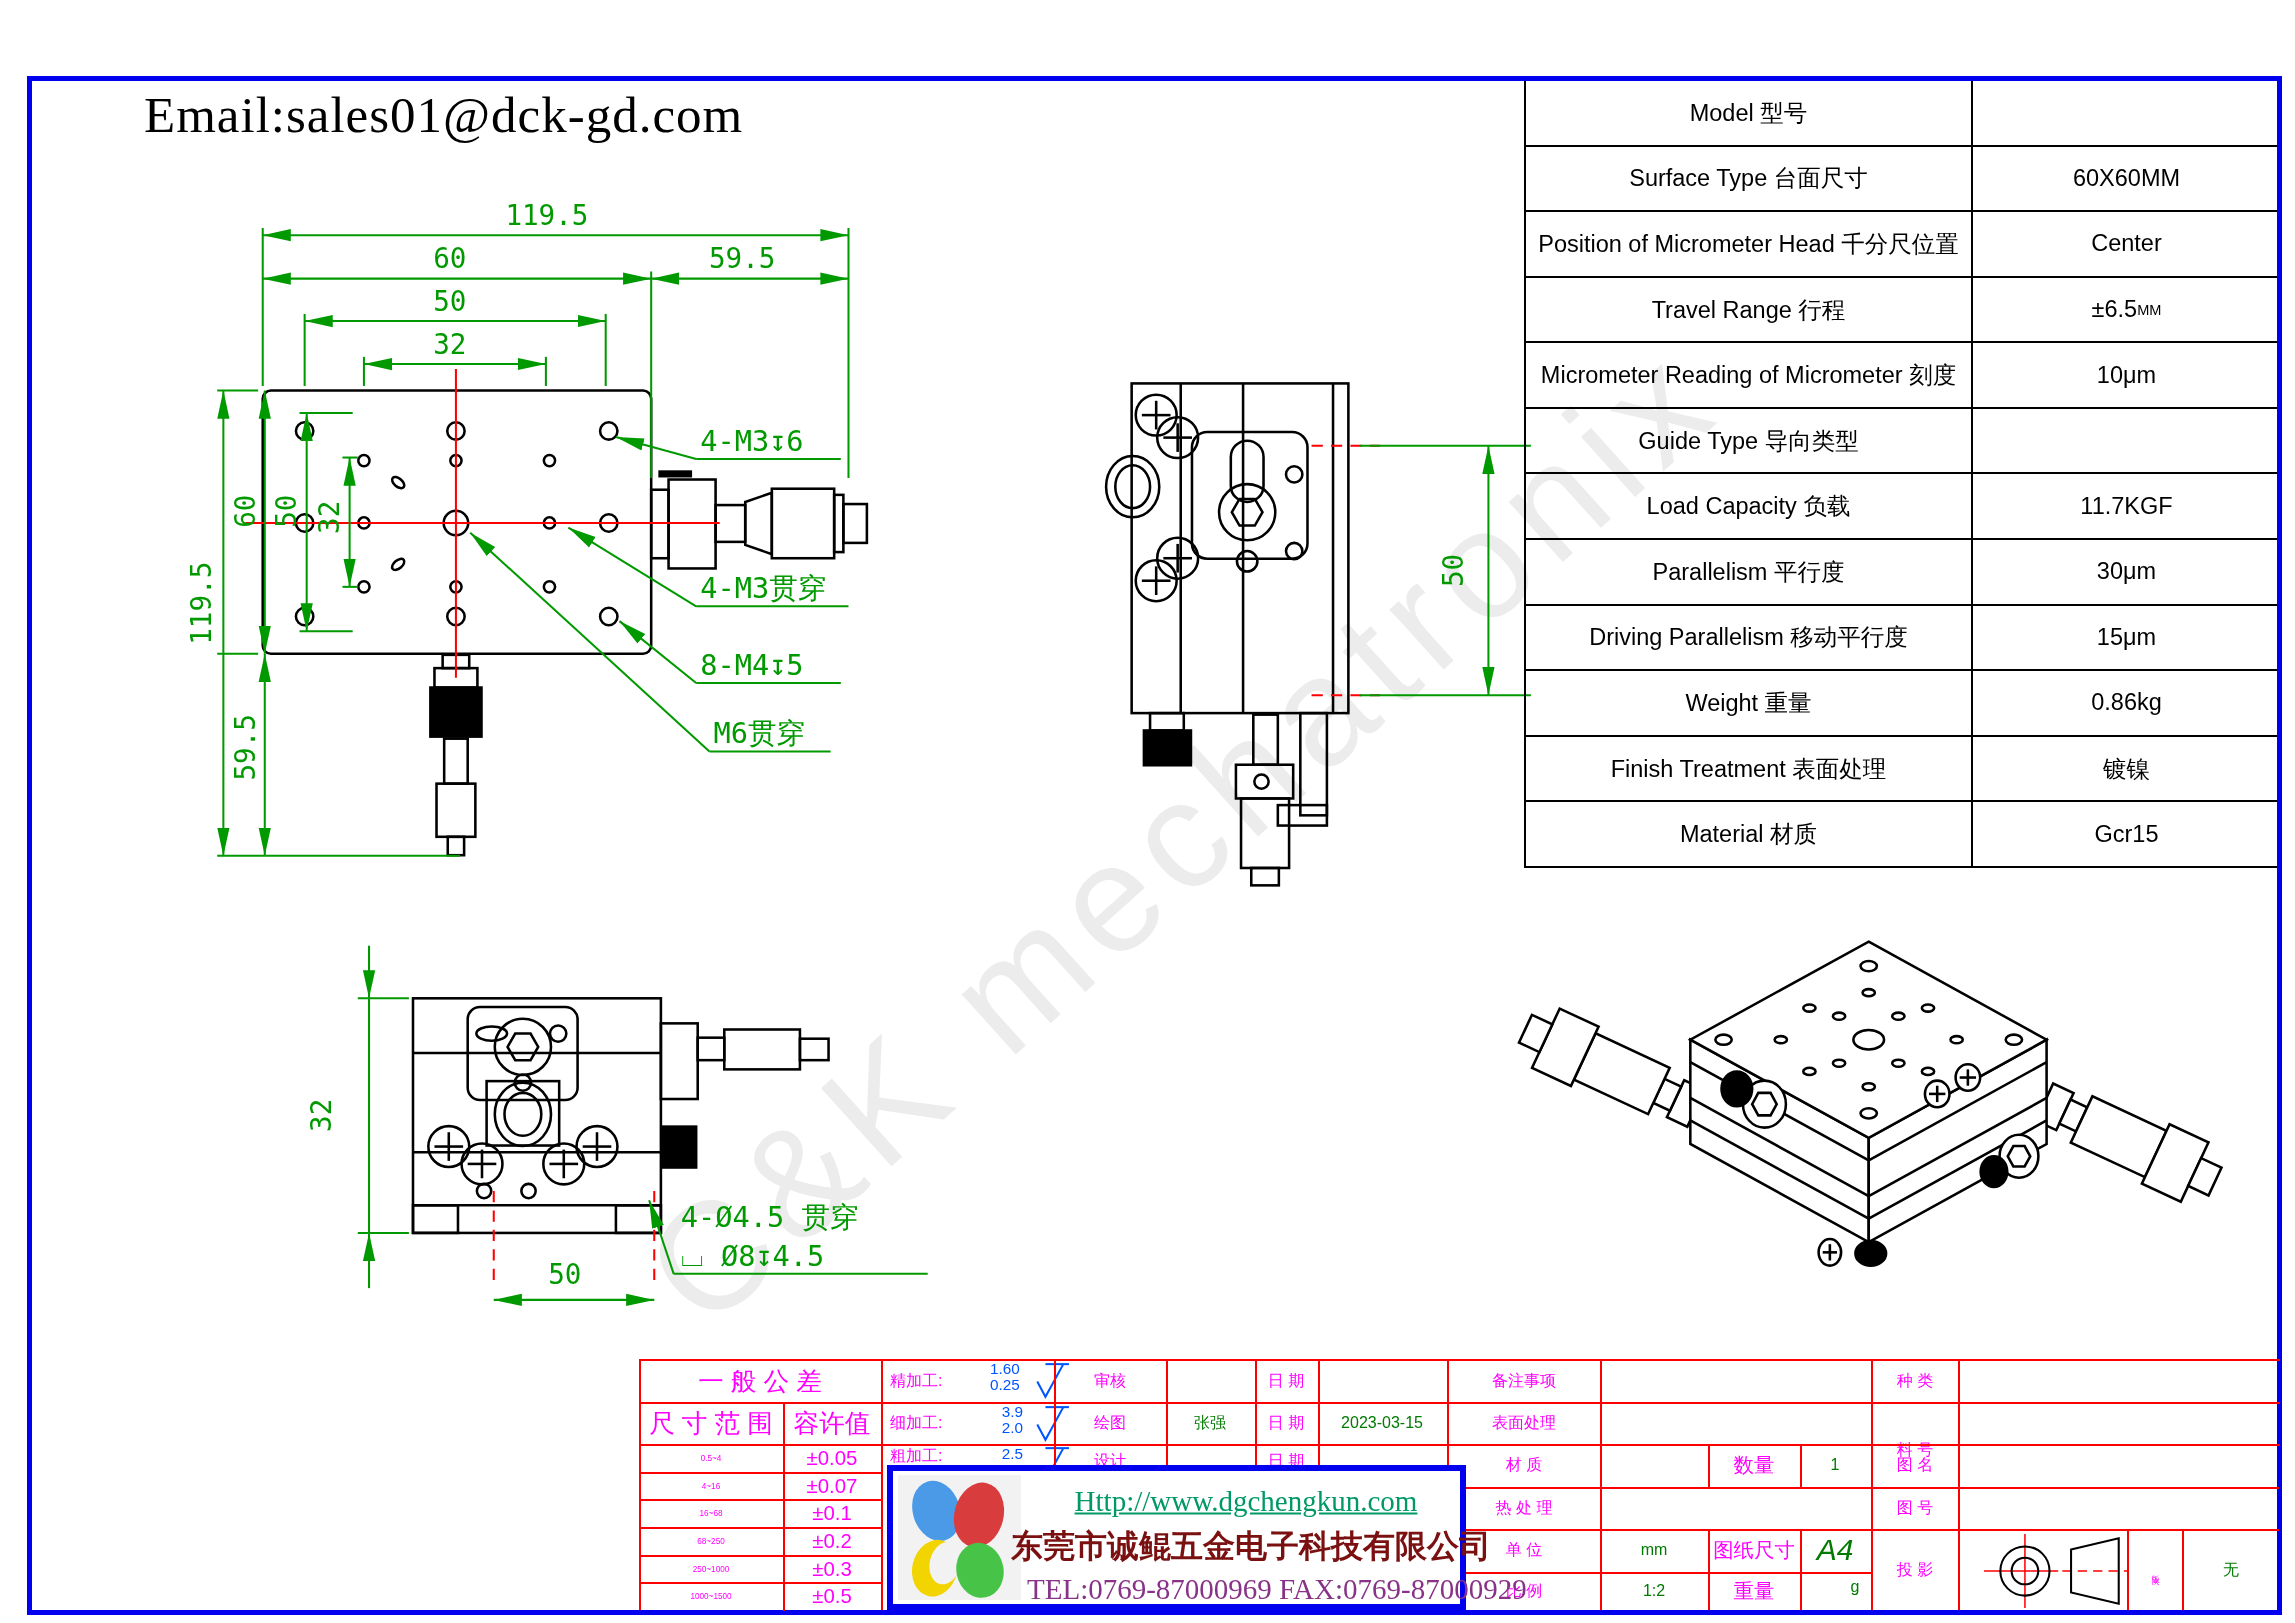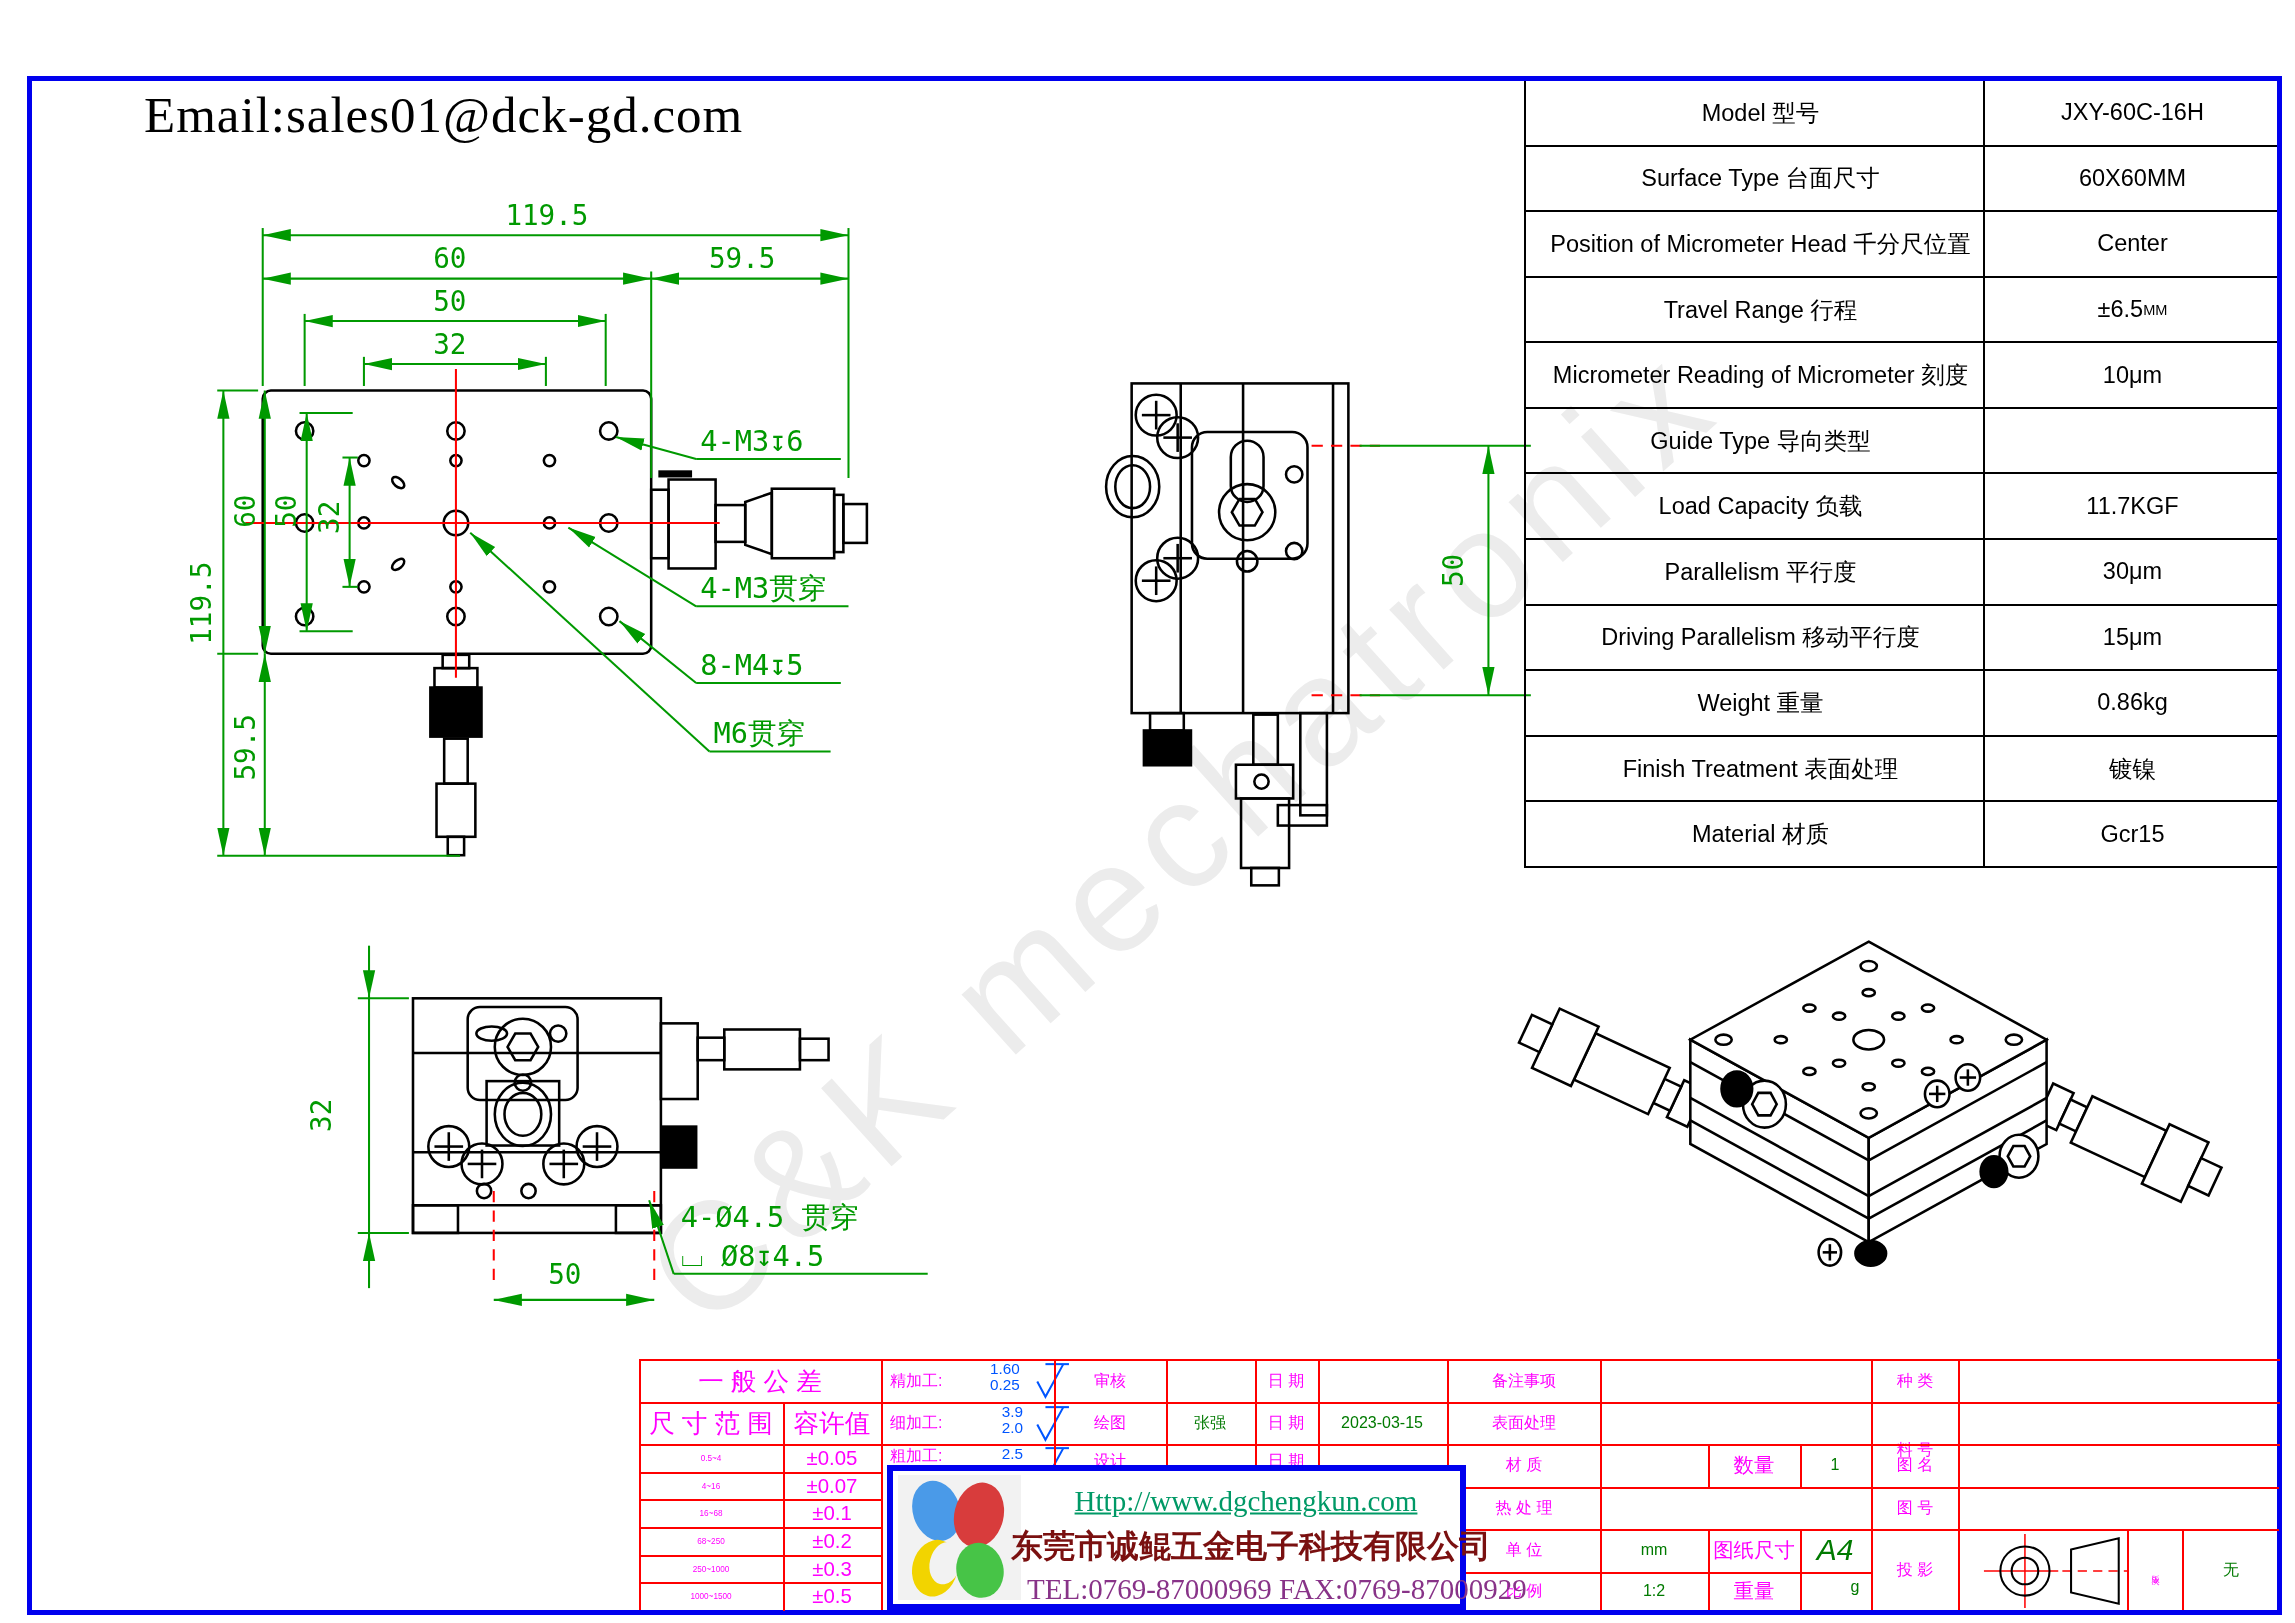--- a/index.html
+++ b/index.html
@@ -20,21 +20,21 @@
                border:5.6px solid #0000ee;box-sizing:border-box;z-index:5;pointer-events:none;}
   .email{position:absolute;left:144px;top:86px;font-family:"Liberation Serif",serif;
          font-size:51px;letter-spacing:1px;z-index:4;}
   
   .spec{position:absolute;left:1524px;top:81px;width:756px;height:787px;z-index:4;
         border-left:2px solid #000;border-bottom:2px solid #000;box-sizing:border-box;
         display:flex;flex-direction:column;}
   .spec-row{flex:1;display:flex;border-bottom:2px solid #000;}
   .spec-row:last-child{border-bottom:none;}
   .spec-label{width:445px;display:flex;align-items:center;justify-content:center;
-              font-size:23.5px;border-right:2px solid #000;text-align:center;padding-left:12px;}
+              font-size:23.5px;border-right:2px solid #000;text-align:center;}
   .spec-value{flex:1;display:flex;align-items:center;justify-content:center;font-size:23.5px;}
   .sup{vertical-align:super;font-size:62%;}
   
   .t46{font-size:16px;}　.t44{font-size:22.5px;}
   .t40{font-size:20.4px;}
   .t50{font-size:25.6px;}
   .vert{writing-mode:vertical-rl;letter-spacing:2px;}
   .banner{position:absolute;left:887px;top:1465px;width:579px;height:145px;z-index:7;
           border:6.1px solid #0000ee;box-sizing:border-box;background:#ffffff;}
   .logo-box{position:absolute;left:5.1px;top:4.1px;width:123px;height:125px;background:#f2f2f2;}
@@ -340,23 +340,20 @@
       <ellipse cx="3580" cy="2450" rx="22" ry="26"></ellipse>
       <line x1="3566" y1="2450" x2="3594" y2="2450"></line>
         <line x1="3580" y1="2434" x2="3580" y2="2466"></line>
       <ellipse cx="3660" cy="2452" rx="30" ry="24" fill="#000"></ellipse>
     </g>
   </svg>
 
   <div class="spec">
     <div class="spec-row">
         <div class="spec-label">Model 型号</div>
-        <div class="spec-value">
-          <span>JXY-60C-16H</span>
-        </div>
       </div>
     <div class="spec-row">
         <div class="spec-label">Surface Type 台面尺寸</div>
         <div class="spec-value">
           <span>60X60MM</span>
         </div>
       </div>
     <div class="spec-row">
         <div class="spec-label">Position of Micrometer Head 千分尺位置</div>
         <div class="spec-value">

